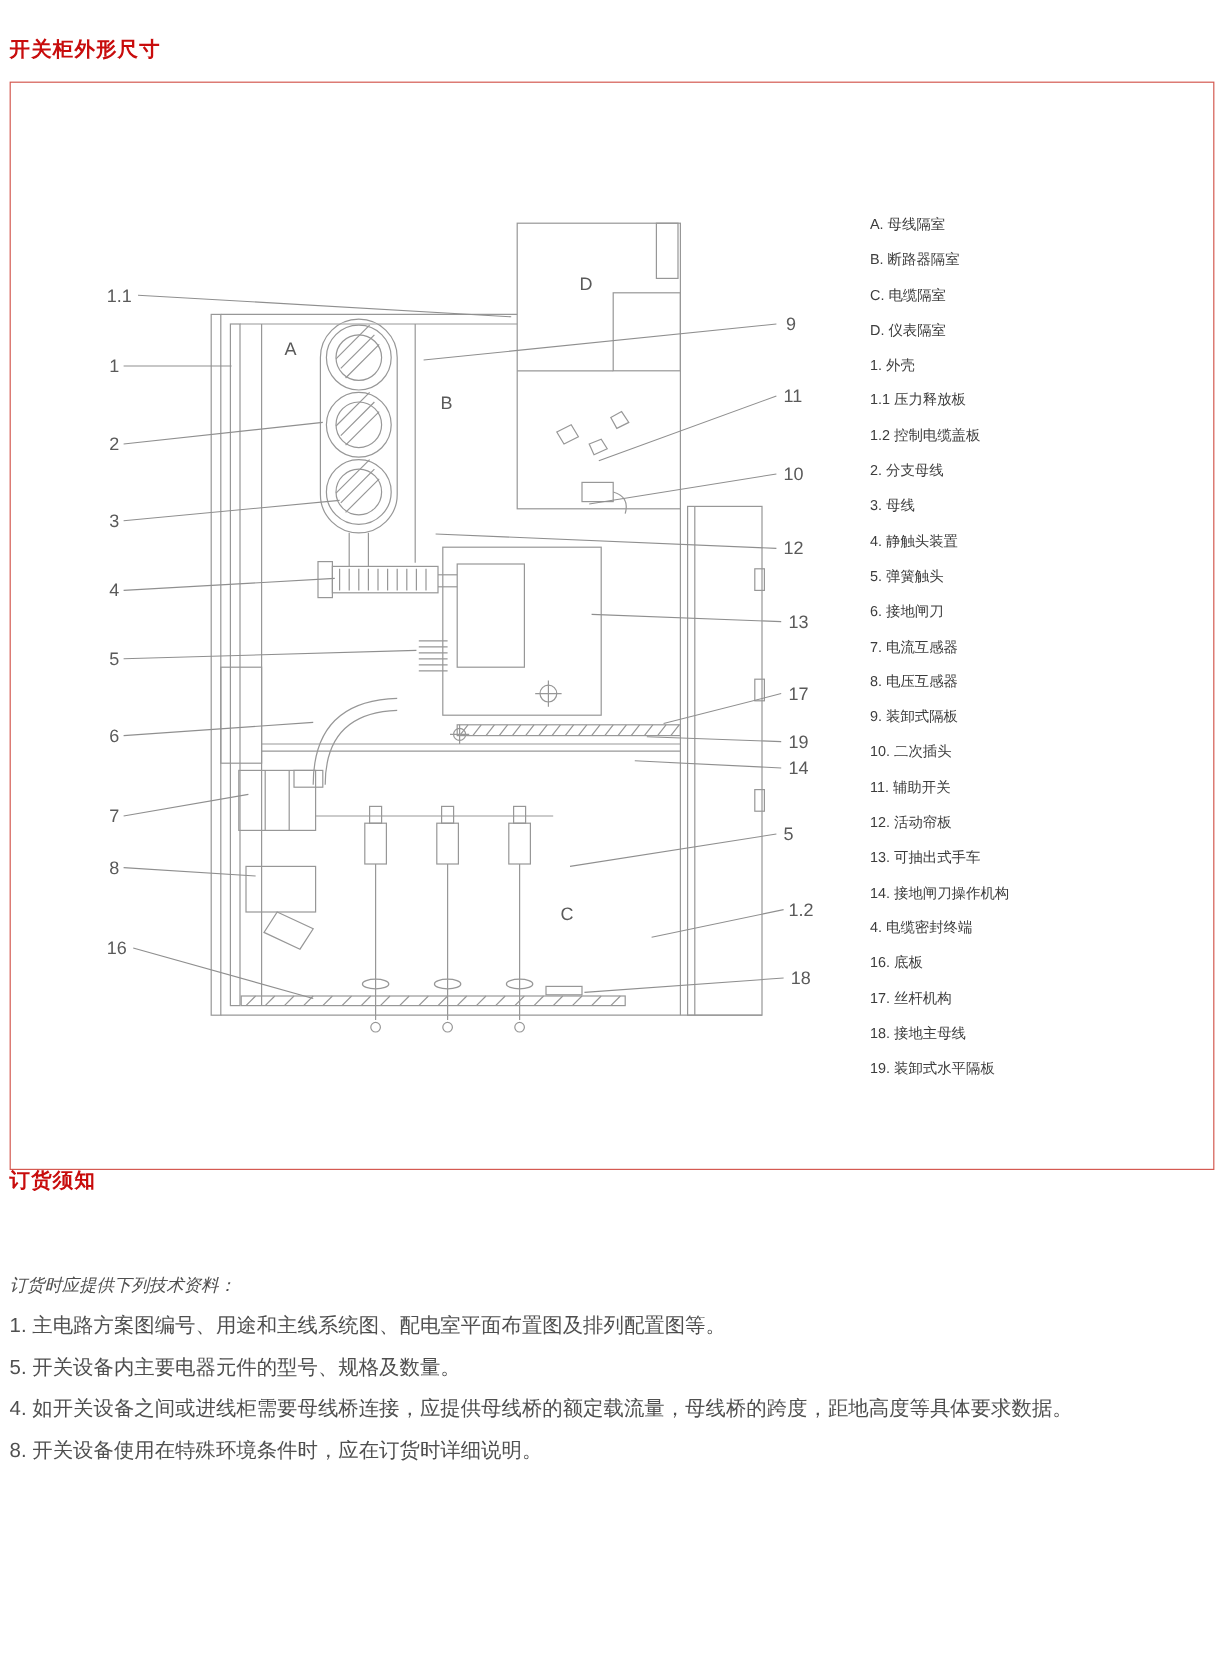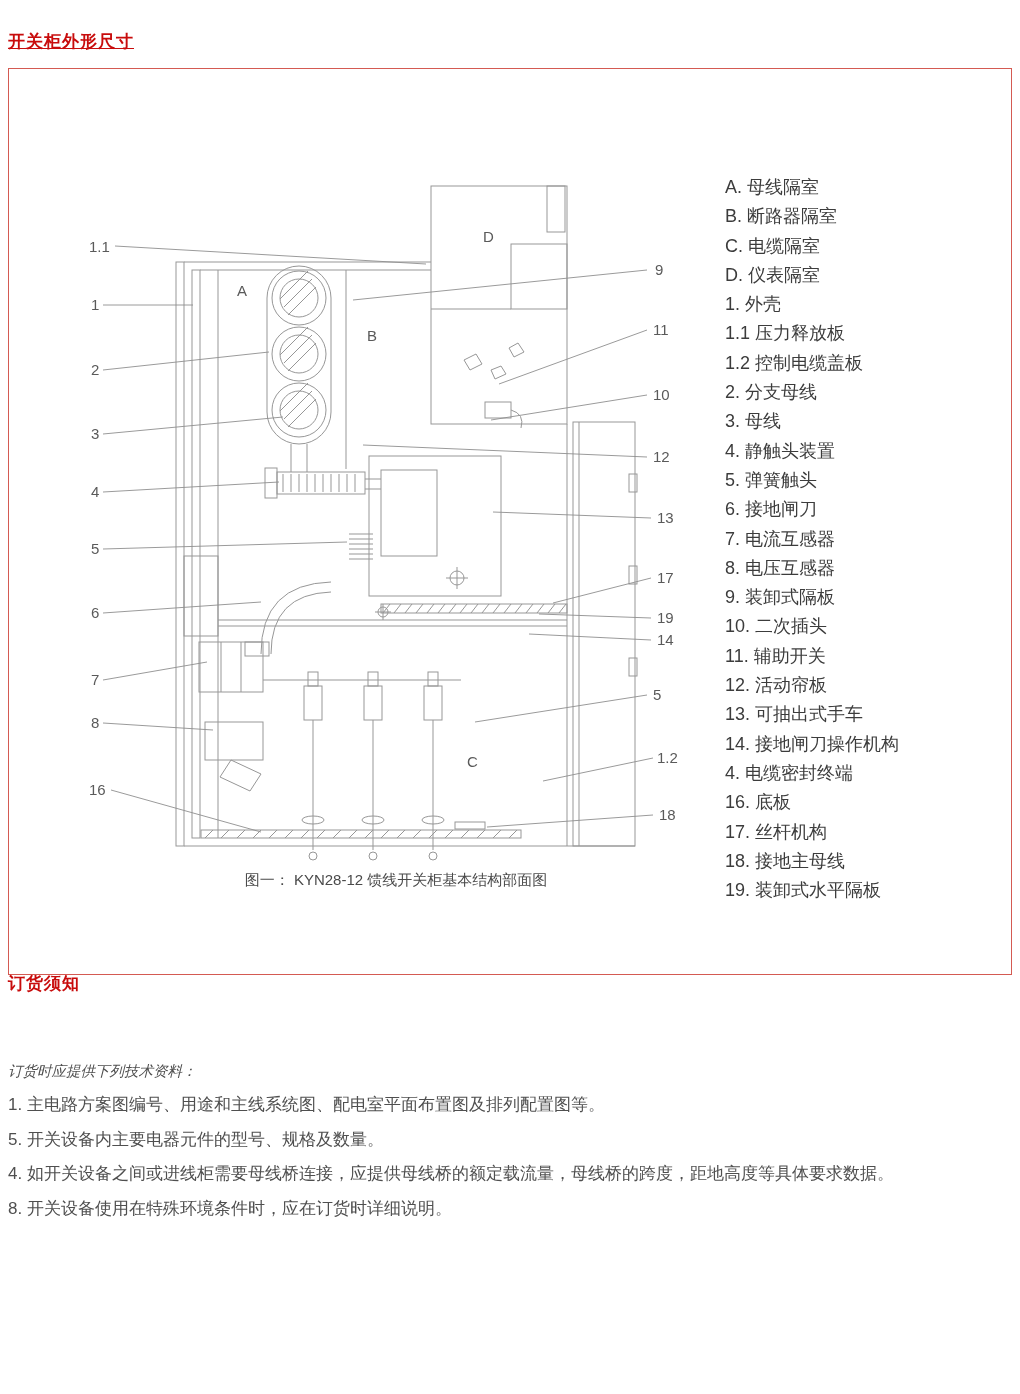--- a/index.html
+++ b/index.html
@@ -5,28 +5,28 @@
   * { margin:0; padding:0; box-sizing:border-box; }
   html,body { background:#ffffff; }
   body {
     width:1020px; height:1394px; position:relative; overflow:hidden;
     font-family:"Liberation Sans","DejaVu Sans",sans-serif;
   }
   .sec-title {
     position:absolute; left:8px; color:#c80c0c; font-size:17px; font-weight:bold;
     letter-spacing:1px; white-space:nowrap;
   }
-  #title-dimensions { top:30px;text-decoration:underline; }
+  #title-dimensions { top:30px; }
   #title-ordering  { top:972px; }
   .figure-box {
     position:absolute; left:8px; top:68px; width:1004px; height:907px;
     border:1px solid #d45a52; background:#ffffff;
   }
   .diagram { position:absolute; left:72px; top:105px; width:630px; height:715px; }
-  .legend { position:absolute; left:716px; top:104px; font-size:18px; color:#3c3c3c; }
+  .legend { position:absolute; left:716px; top:104px; font-size:12px; color:#3c3c3c; }
   .legend div { height:29.3px; line-height:29.3px; white-space:nowrap; }
   .caption {
     position:absolute; left:72px; top:802px; width:630px; text-align:center;
     font-size:15px; color:#4a4a4a; white-space:nowrap;
   }
   .intro { position:absolute; left:8px; top:1062px; font-size:14.5px; color:#4f4f4f;font-style:italic; }
   .order-list { position:absolute; left:8px; top:1088px; font-size:17px; color:#4f4f4f; }
   .order-list div { height:34.6px; line-height:34.6px; white-space:nowrap; }
   svg text { font-family:"Liberation Sans","DejaVu Sans",sans-serif; font-size:15px; fill:#5a5a5a; }
   svg .shape  { stroke:#979797; fill:none; stroke-width:1; }
@@ -217,21 +217,20 @@
       <div>12. 活动帘板</div>
       <div>13. 可抽出式手车</div>
       <div>14. 接地闸刀操作机构</div>
       <div>4. 电缆密封终端</div>
       <div>16. 底板</div>
       <div>17. 丝杆机构</div>
       <div>18. 接地主母线</div>
       <div>19. 装卸式水平隔板</div>
     </div>
 
-    <div class="caption">图一： KYN28-12 馈线开关柜基本结构部面图</div>
   </div>
 
   <div id="title-ordering" class="sec-title">订货须知</div>
 
   <div class="intro">订货时应提供下列技术资料：</div>
 
   <div class="order-list">
     <div>1. 主电路方案图编号、用途和主线系统图、配电室平面布置图及排列配置图等。</div>
     <div>5. 开关设备内主要电器元件的型号、规格及数量。</div>
     <div>4. 如开关设备之间或进线柜需要母线桥连接，应提供母线桥的额定载流量，母线桥的跨度，距地高度等具体要求数据。</div>

